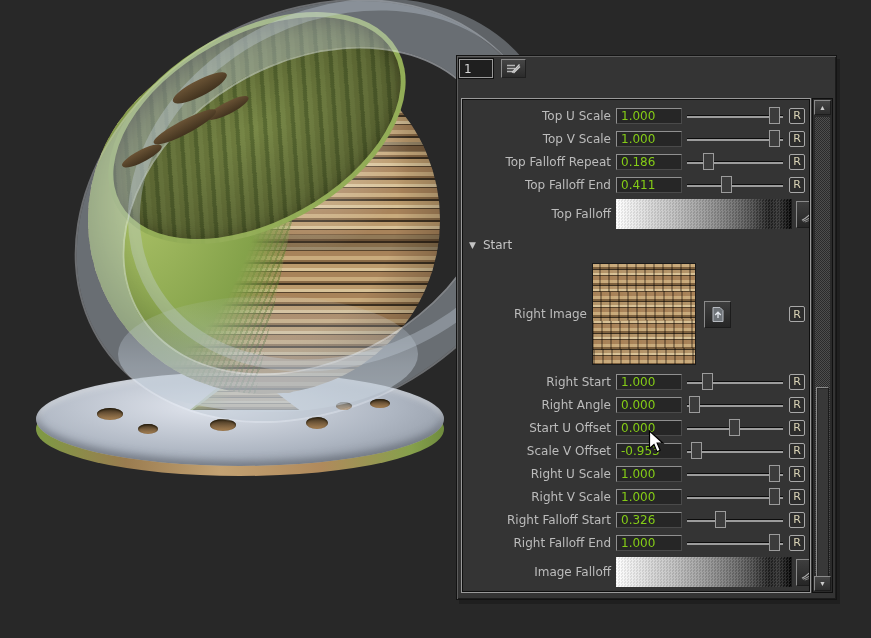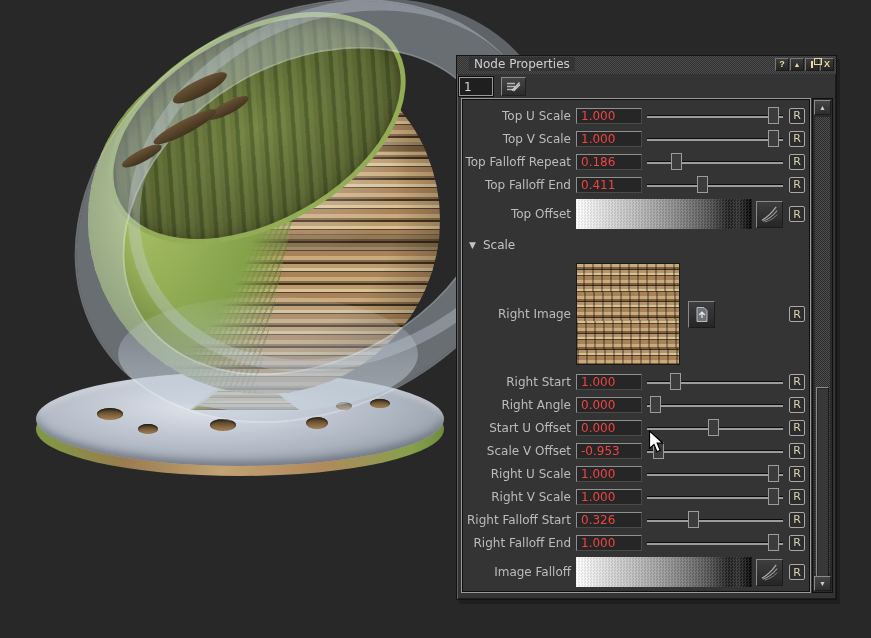--- a/index.html
+++ b/index.html
@@ -65,42 +65,42 @@
   .spinbox{width:28px;height:17px;background:#1f1f1f;border:1px solid #9a9a9a;box-shadow:0 0 0 1px #101010;
     color:#d6d6d6;font:12px "DejaVu Sans",sans-serif;padding:0 0 0 4px;}
   .toolbtn{width:25px;height:19px;margin-left:8px;background:linear-gradient(#454545,#2b2b2b);
     border:1px solid;border-color:#8a8a8a #202020 #202020 #8a8a8a;display:flex;align-items:center;justify-content:center;padding:0;}
 
   .panelbody{position:absolute;left:0;top:41px;right:0;bottom:6px;}
   .listouter{position:absolute;left:4px;top:1px;width:350px;bottom:0;border:1px solid #9a9a9a;background:#0f0f0f;
     padding:1px;box-sizing:border-box;}
   .list{position:relative;width:100%;height:100%;background:#343434;overflow:hidden;padding-top:4px;box-sizing:border-box;}
 
-  .row{height:23px;display:flex;align-items:center;padding:0 4px 0 2px;}
+  .row{height:23px;display:flex;align-items:center;padding:0 4px 0 2px;margin-left:40px;}
   .rlabel{width:106px;text-align:right;padding-right:5px;font-size:12px;color:#bcbcbc;white-space:nowrap;flex:none;}
   .rvalue{flex:none;width:60px;height:14px;background:#262626;border:1px solid #909090;border-bottom-color:#4a4a4a;border-right-color:#4a4a4a;
-    color:#ef4444;font:12px/14px "DejaVu Sans",sans-serif;padding:0 0 0 4px;}
+    color:#84cc16;font:12px/14px "DejaVu Sans",sans-serif;padding:0 0 0 4px;}
   .slider{flex:1;position:relative;height:17px;margin:0 6px 0 5px;}
   .track{position:absolute;left:0;right:0;top:8px;height:2px;background:#9c9c9c;border-top:1px solid #0c0c0c;}
   .handle{position:absolute;top:0;width:11px;height:17px;background:#3c3c3c;border:1px solid #9c9c9c;box-sizing:border-box;}
   .rbtn{flex:none;margin-left:auto;width:16px;height:16px;background:#2c2c2c;border:1px solid #a8a8a8;border-radius:2px;
     color:#d8d2b4;font:11px "DejaVu Sans",sans-serif;display:flex;align-items:center;justify-content:center;padding:0;}
 
   .row.grad{height:36px;}
   .gradbar{flex:none;width:176px;height:30px;position:relative;
     background:linear-gradient(to right,#ffffff,#ececec 9%,#d4d4d4 20%,#bcbcbc 33%,#a0a0a0 46%,#848484 58%,#686868 68%,#4c4c4c 77%,#1d1d1d 87%,#2e2e2e 92%,#000000);}
   .gradbar::after{content:"";position:absolute;inset:0;
     background-image:repeating-conic-gradient(rgba(255,255,255,.10) 0% 25%,rgba(0,0,0,.08) 0% 50%);background-size:3px 3px;}
   .editbtn{flex:none;width:27px;height:27px;margin-left:4px;background:linear-gradient(#3e3e3e,#262626);
     border:1px solid;border-color:#8a8a8a #1c1c1c #1c1c1c #8a8a8a;display:flex;align-items:center;justify-content:center;padding:0;}
 
   .srow{height:26px;display:flex;align-items:center;padding-left:6px;font-size:12px;color:#c4c4c4;}
   .srow .tri{font-size:9px;margin-right:7px;color:#c4c4c4;}
 
-  .irow{height:112px;display:flex;align-items:center;padding:0 4px 0 2px;}
+  .irow{height:112px;display:flex;align-items:center;padding:0 4px 0 18px;}
   .thumb{flex:none;width:102px;height:100px;border:1px solid #1a1a1a;
     background:repeating-linear-gradient(to bottom,#c9ab7d 0 3px,#7e6240 3px 5px,#3e3121 5px 6px,#b3946a 6px 9px,#d8c298 9px 11px,#57432c 11px 12px,#a8835a 12px 16px),
                repeating-linear-gradient(88deg,rgba(30,22,10,.35) 0 2px,rgba(255,240,210,.18) 2px 5px,rgba(0,0,0,0) 5px 9px);
     background-blend-mode:multiply;}
   .loadbtn{flex:none;width:27px;height:27px;margin-left:8px;background:linear-gradient(#3e3e3e,#262626);
     border:1px solid;border-color:#8a8a8a #1c1c1c #1c1c1c #8a8a8a;display:flex;align-items:center;justify-content:center;padding:0;}
 
   .scrollbar{position:absolute;right:3px;top:1px;width:21px;bottom:0;background:#2a2a2a;border:1px solid #0f0f0f;box-sizing:border-box;}
   .sbtn{position:absolute;left:1px;right:1px;height:15px;background:linear-gradient(#454545,#2e2e2e);
     border:1px solid;border-color:#8a8a8a #1c1c1c #1c1c1c #8a8a8a;color:#cccccc;font-size:7px;
@@ -138,37 +138,20 @@
     <div class="top-cut"></div>
     <div class="glass-ring"></div>
     <div class="glass-ring2"></div>
     <div class="cut-wood" style="left:170px;top:80px;width:60px;height:16px"></div>
     <div class="cut-wood" style="left:205px;top:102px;width:46px;height:12px"></div>
     <div class="cut-wood" style="left:150px;top:120px;width:70px;height:14px"></div>
     <div class="cut-wood" style="left:120px;top:150px;width:44px;height:12px"></div>
   </div>
 
   <div class="panel">
-    <div class="titlebar">
-      <span class="title">Node Properties</span>
-      <span class="winbtns">
-          <button class="winbtn">
-            <span>?</span>
-          </button>
-          <button class="winbtn">
-            <span class="tri">▲</span>
-          </button>
-          <button class="winbtn">
-            <span class="res"></span>
-          </button>
-          <button class="winbtn">
-            <span>X</span>
-          </button>
-        </span>
-    </div>
     <div class="toolbar">
       <input class="spinbox" value="1" style="">
       <button class="toolbtn">
         <svg width="15" height="11" viewBox="0 0 15 11">
           <path d="M1 2.5 h8 M1 5.5 h8 M1 8.5 h6" stroke="#b4b4b4" stroke-width="1.4" fill="none"></path>
           <path d="M6 9.5 L13.5 1.5 M7.5 10 L14 3.5" stroke="#cfcfcf" stroke-width="1.3" fill="none"></path>
         </svg>
       </button>
     </div>
     <div class="panelbody">
@@ -204,34 +187,34 @@
             <div class="row">
               <span class="rlabel">Top Falloff End</span>
               <input class="rvalue" value="0.411" style="">
               <div class="slider">
                 <div class="track"></div>
                 <div class="handle" style="left: calc(40% - 4.4px);"></div>
               </div>
               <button class="rbtn">R</button>
             </div>
             <div class="row grad">
-              <span class="rlabel">Top Offset</span>
+              <span class="rlabel">Top Falloff</span>
               <div class="gradbar"></div>
               <button class="editbtn">
                 <svg width="19" height="19" viewBox="0 0 20 20">
                   <path d="M2 16 C8 13 12 9 17 2" stroke="#b0b0b0" stroke-width="1.2" fill="none"></path>
                   <path d="M3 17 C10 15 14 11 18 6" stroke="#9a9a9a" stroke-width="1.1" fill="none"></path>
                   <path d="M5 18 C11 16 15 14 18 10" stroke="#848484" stroke-width="1" fill="none"></path>
                 </svg>
               </button>
               <button class="rbtn">R</button>
             </div>
             <div class="srow">
               <span class="tri">▼</span>
-              <span>Scale</span>
+              <span>Start</span>
             </div>
             <div class="irow">
               <span class="rlabel">Right Image</span>
               <div class="thumb"></div>
               <button class="loadbtn">
                 <svg width="16" height="17" viewBox="0 0 16 17">
                   <path d="M3 1.5 h7 l3 3 v11 h-10 z" fill="#6e7378" stroke="#b8bcc2" stroke-width="1"></path>
                   <path d="M8 12 V6.5 M5.2 9 L8 6.2 L10.8 9" stroke="#e4e8ee" stroke-width="1.3" fill="none"></path>
                 </svg>
               </button>

